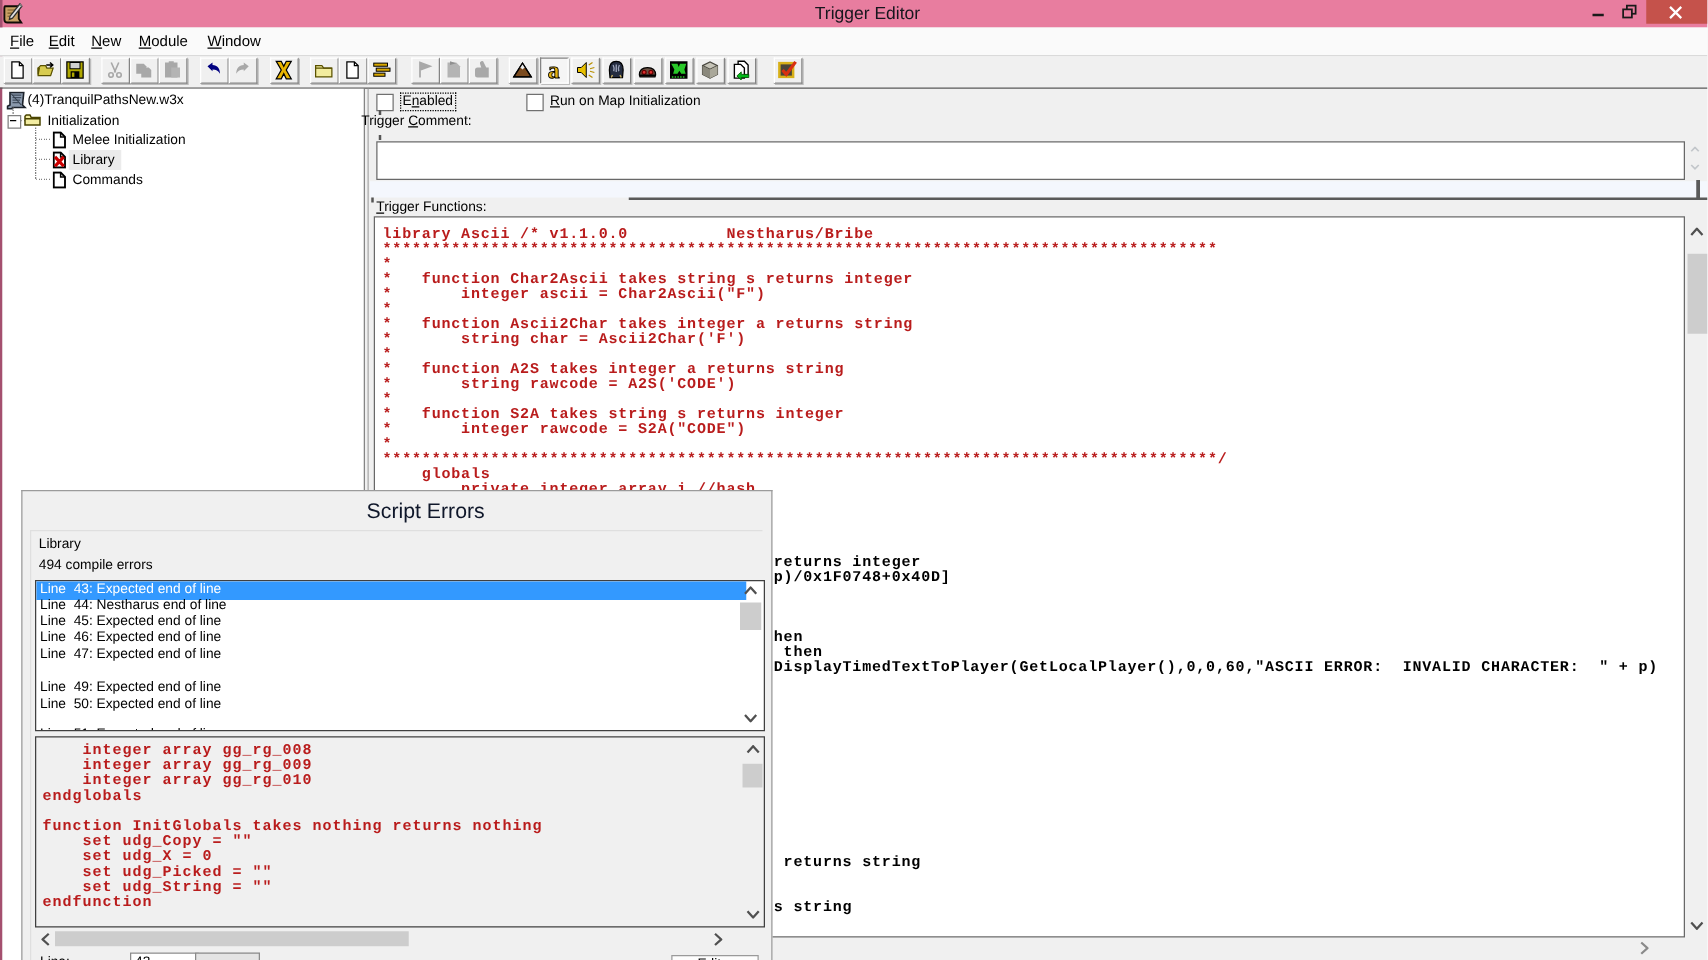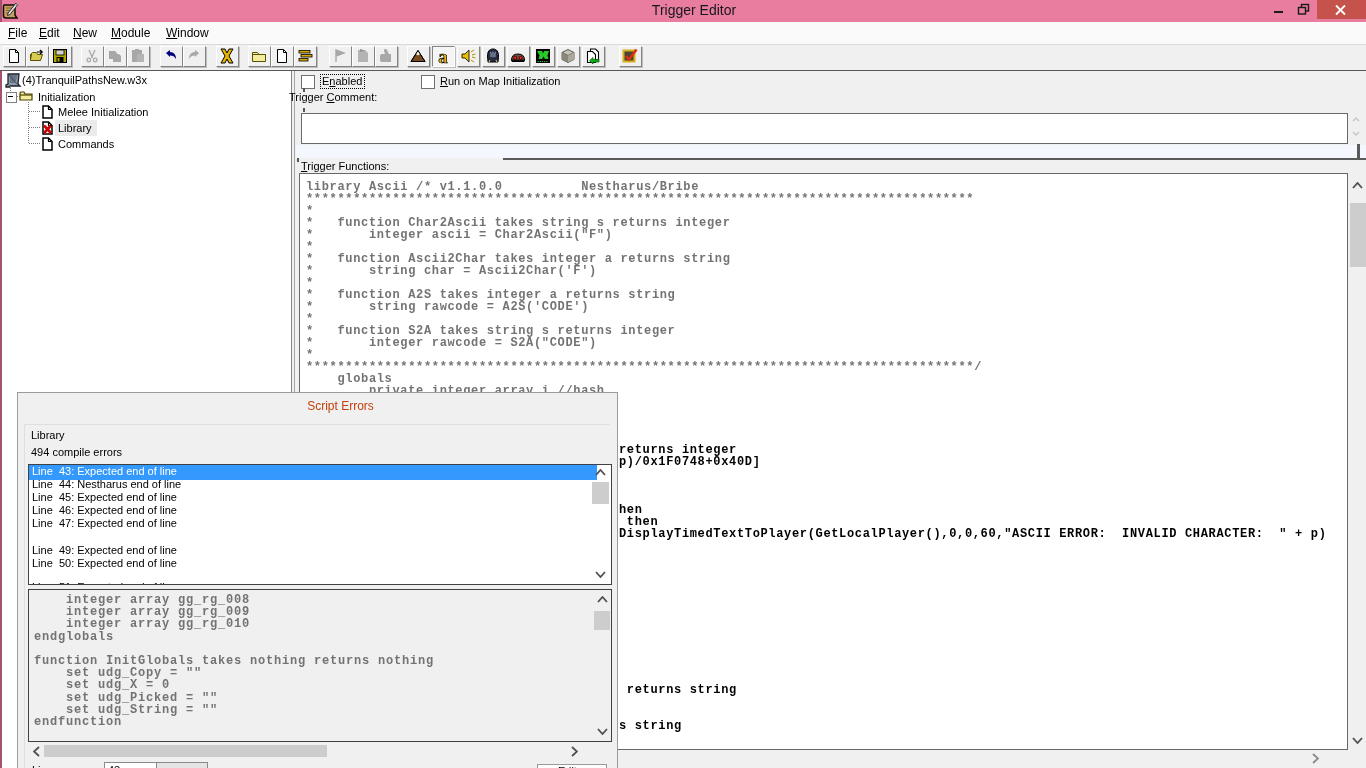--- a/index.html
+++ b/index.html
@@ -30,27 +30,27 @@
   #treediv1{left:291px;top:71px;width:1px;height:697px;background:#858585;}
   #treediv2{left:294px;top:71px;width:1px;height:697px;background:#a8a8a8;}
   
   .cb{position:absolute;width:12px;height:12px;background:#fff;border:1px solid #707070;}
   .lbl{position:absolute;font-size:11px;color:#000;}
   #commentbox{left:301px;top:113px;width:1045px;height:29px;background:#fff;border:1px solid #686868;}
   #splitstrip{left:296px;top:145px;width:1070px;height:13px;background:#f4f7fd;}
   #splitline{left:503px;top:158px;width:863px;height:2px;background:#5a5a5a;}
   #splitend{left:1357px;top:144px;width:3px;height:15px;background:#5a5a5a;}
   #codebox{left:299px;top:173px;width:1047px;height:575px;background:#fff;border:1px solid #686868;overflow:hidden;}
-  .mono{font-family:"Liberation Mono",monospace;font-weight:bold;font-size:12px;letter-spacing:0.66px;color:#737373;}
+  .mono{font-family:"Liberation Mono",monospace;font-weight:bold;font-size:12px;letter-spacing:0.66px;color:#b91c1c;}
   #code{position:absolute;left:6px;top:7px;line-height:12px;margin:0;}
   .frag{position:absolute;font-family:"Liberation Mono",monospace;font-weight:bold;
         font-size:12px;letter-spacing:0.66px;line-height:12px;color:#000;white-space:pre;}
   
   #dlg{left:17px;top:392px;width:599px;height:376px;background:#f0f0f0;border:1px solid #9b9b9b;border-bottom:none;overflow:hidden;}
-  #dlgtitle{left:0;top:6px;width:645px;text-align:center;font-size:12px;color:#c2410c;}
+  #dlgtitle{left:0;top:6px;width:645px;text-align:center;font-size:17px;color:#0f172a;}
   #dlginner{left:6px;top:31px;width:585px;height:345px;border-top:1px solid #dfdfdf;border-left:1px solid #dfdfdf;}
   #list{left:10px;top:71px;width:582px;height:119px;background:#fff;border:1px solid #404040;overflow:hidden;}
   .li{position:absolute;left:0;width:565px;height:15px;font-size:11px;color:#000;padding-left:3px;line-height:13px;white-space:pre;}
   .lisel{background:#3399ff;color:#fff;}
   #box2{left:10px;top:196px;width:582px;height:151px;background:#f0f0f0;border:1px solid #404040;overflow:hidden;}
   #code2{position:absolute;left:5px;top:4px;line-height:12.2px;margin:0;letter-spacing:0.8px;}
   .thumb{position:absolute;background:#cdcdcd;}
 </style>
 </head>
 <body>

